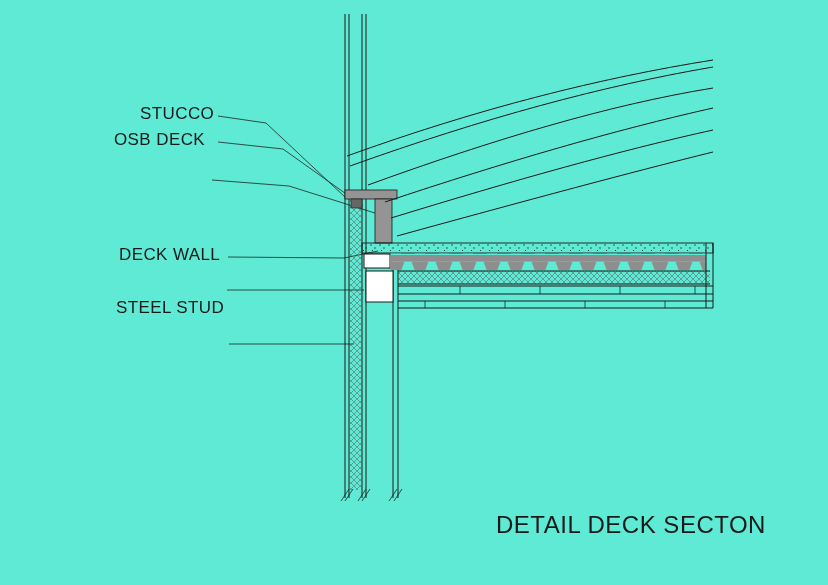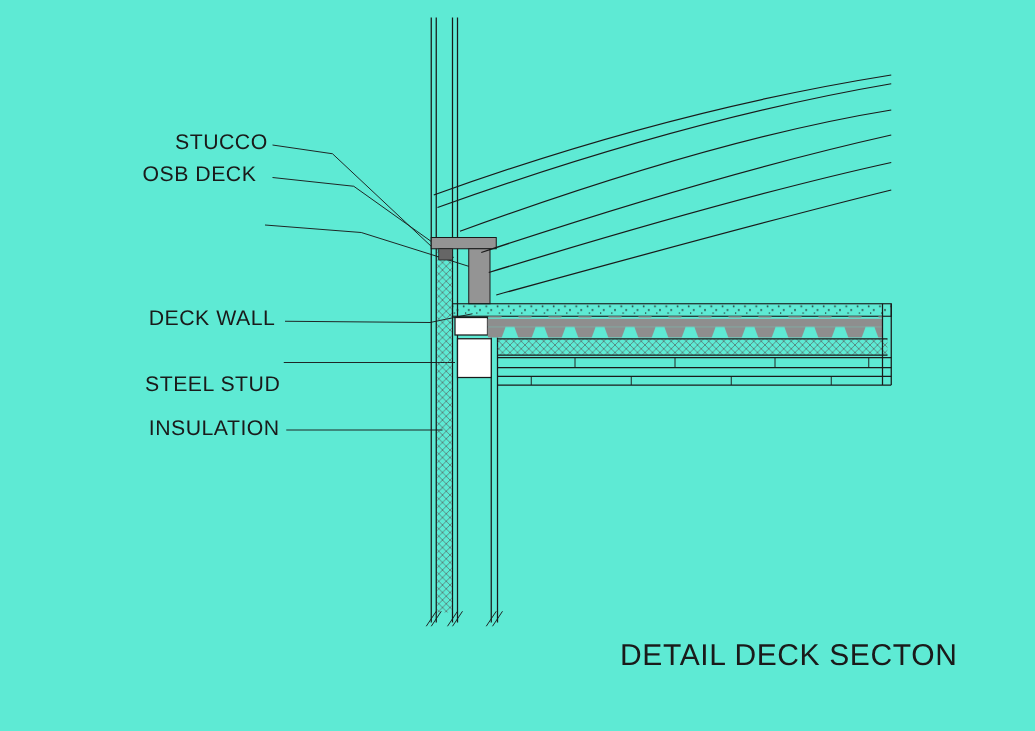--- a/index.html
+++ b/index.html
@@ -103,17 +103,16 @@
     <g>
       <path class="thin" d="M341,501 L349,489 M345,501 L353,489 M358,501 L366,489
                             M362,501 L370,489 M389,501 L397,489 M394,501 L402,489"></path>
     </g>
   </svg>
 
   <div class="lbl lbl-stucco">STUCCO</div>
   <div class="lbl lbl-osb">OSB DECK</div>
   <div class="lbl lbl-deck">DECK WALL</div>
   <div class="lbl lbl-stud">STEEL STUD</div>
-  <div class="lbl lbl-insulation">INSULATION</div>
 
   <div class="drawing-title">DETAIL DECK SECTON</div>
 
 </div>
 
 </body></html>

